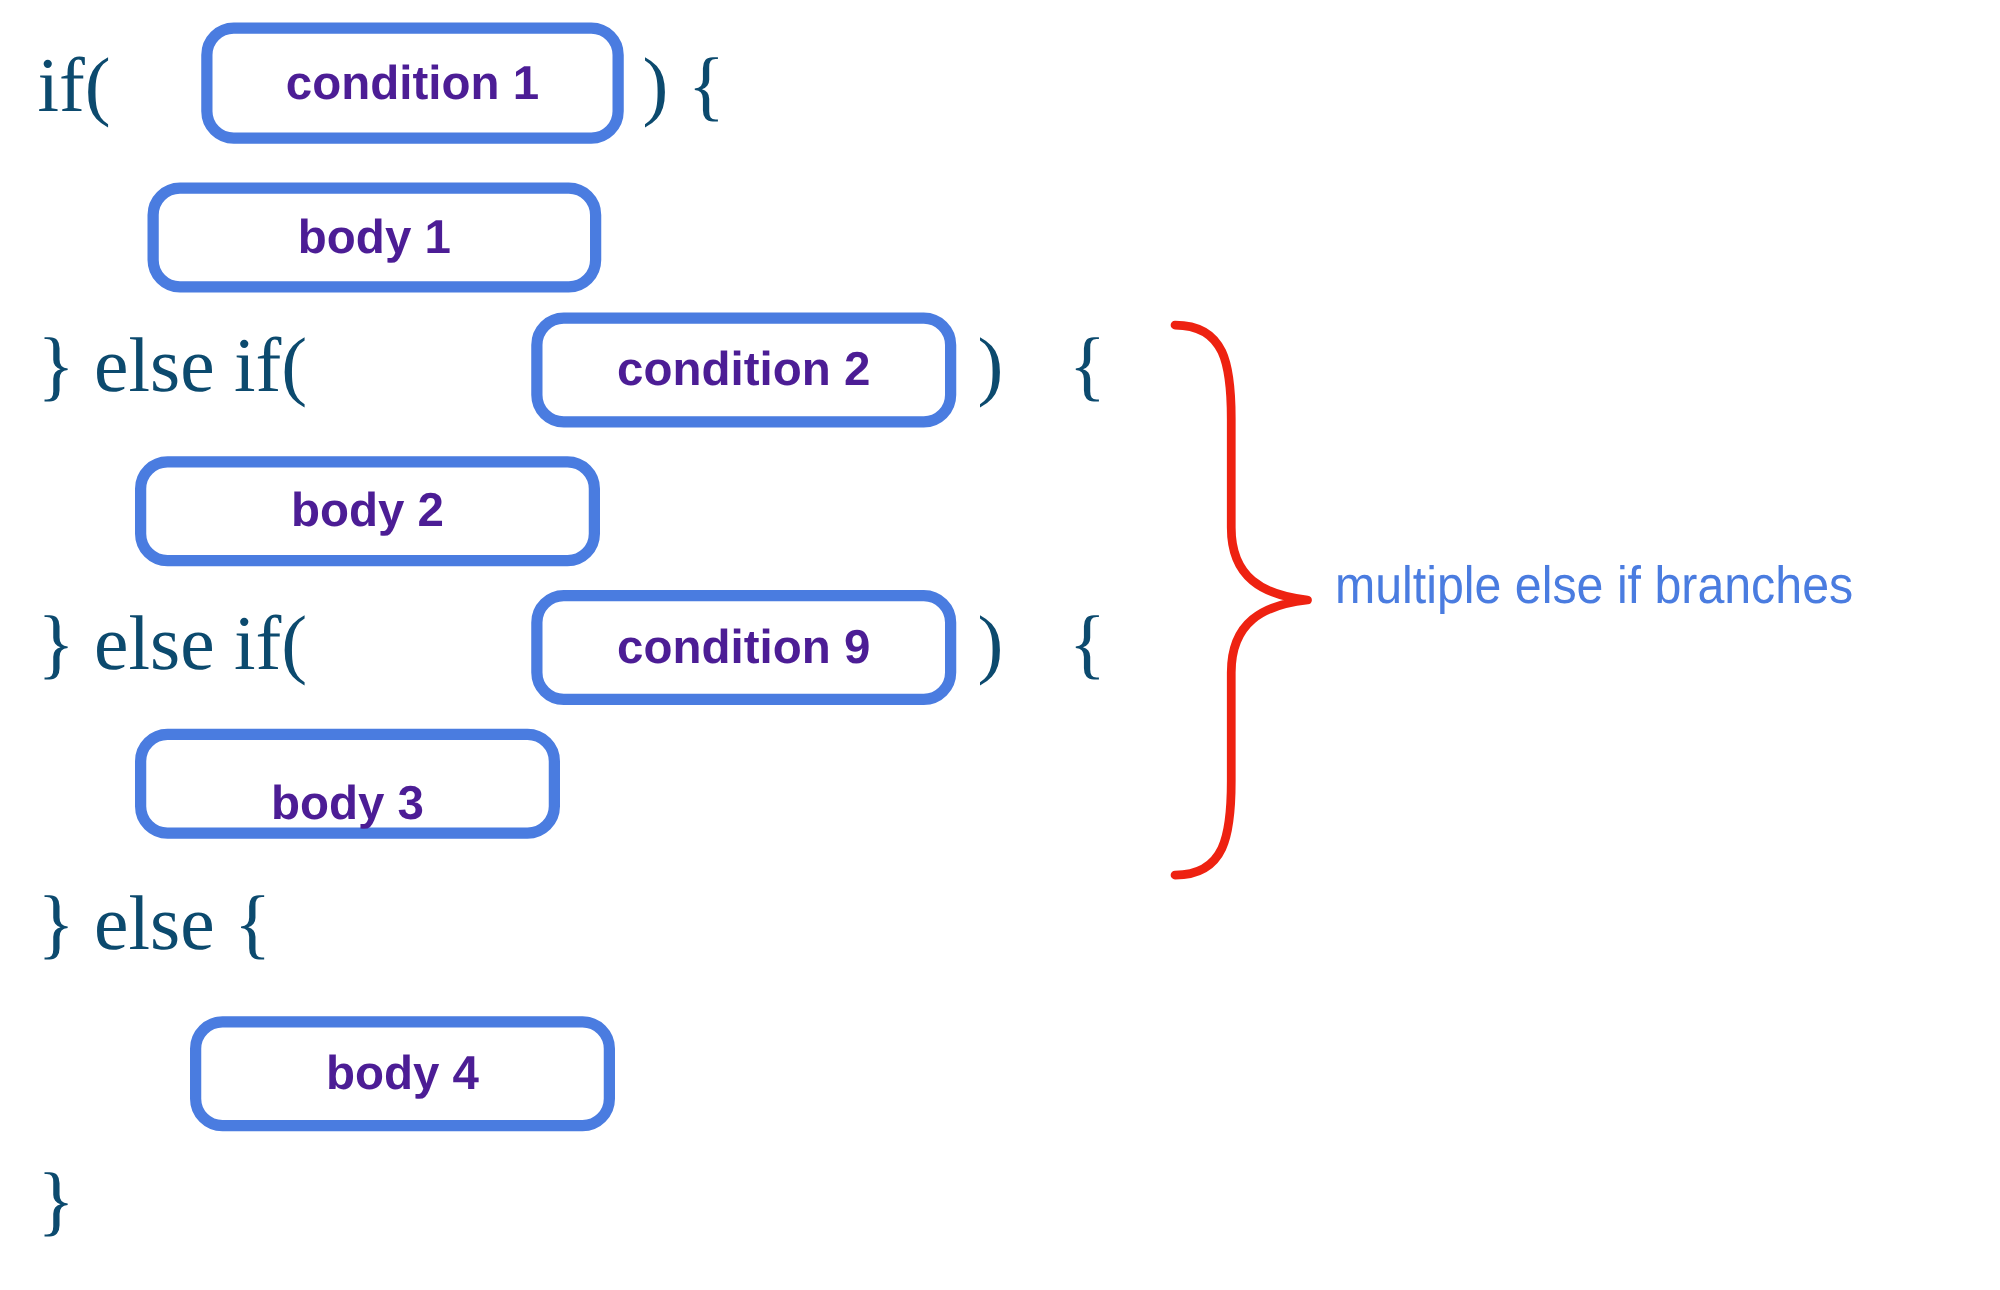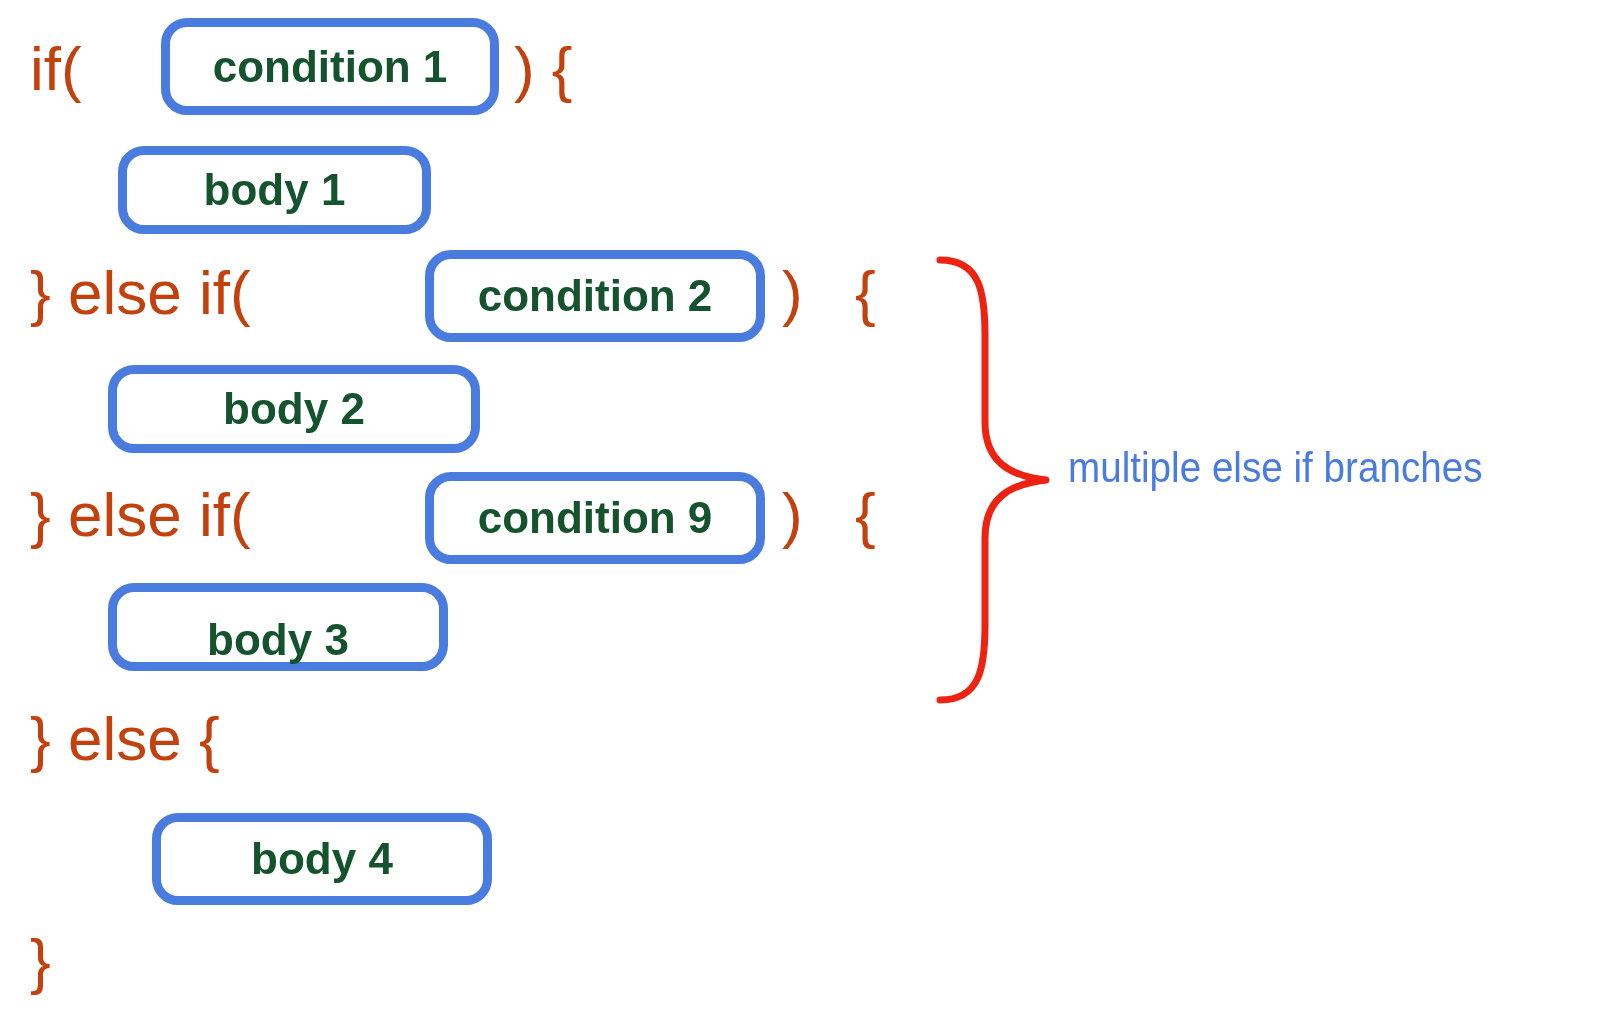--- a/index.html
+++ b/index.html
@@ -13,45 +13,45 @@
     width: 1600px;
     height: 1032px;
     background: #ffffff;
     overflow: hidden;
     font-family: "Liberation Sans", sans-serif;
   }
 
   
   .code {
     position: absolute;
-    font-family: Liberation Sans, sans-serif;
+    font-family: Liberation Serif, serif;
     font-size: 62px;
     font-weight: 400;
     line-height: 1;
-    color: #c2410c;
+    color: #0c4a6e;
     white-space: pre;
     letter-spacing: 0px;
   }
 
   
   .node {
     position: absolute;
     box-sizing: border-box;
     background: #ffffff;
     border: 9px solid #4a7ce0;
     border-radius: 26px;
     display: flex;
     align-items: center;
     justify-content: center;
   }
   .node-label {
     font-family: "Liberation Sans", sans-serif;
-    font-size: 44px;
+    font-size: 38px;
     font-weight: 600;
-    color: #14532d;
+    color: #4c1d95;
     line-height: 1;
     white-space: nowrap;
   }
 
   
   #brace-svg {
     position: absolute;
     left: 900px;
     top: 230px;
     width: 200px;
@@ -80,21 +80,21 @@
 <div id="canvas">
 
   <div class="code" style="left:30px; top:38px;">if(</div>
 
   <div class="node" style="left:161px; top:18px; width:338px; height:97px;">
     <span class="node-label">condition 1</span>
   </div>
 
   <div class="code" style="left:514px; top:38px;">) {</div>
 
-  <div class="node" style="left:118px; top:146px; width:313px; height:88px;">
+  <div class="node" style="left:118px; top:146px; width:363px; height:88px;">
     <span class="node-label">body 1</span>
   </div>
 
   <div class="code" style="left:30px; top:262px;">} else if(</div>
 
   <div class="node" style="left:425px; top:250px; width:340px; height:92px;">
     <span class="node-label">condition 2</span>
   </div>
 
   <div class="code" style="left:782px; top:262px;">)</div>

